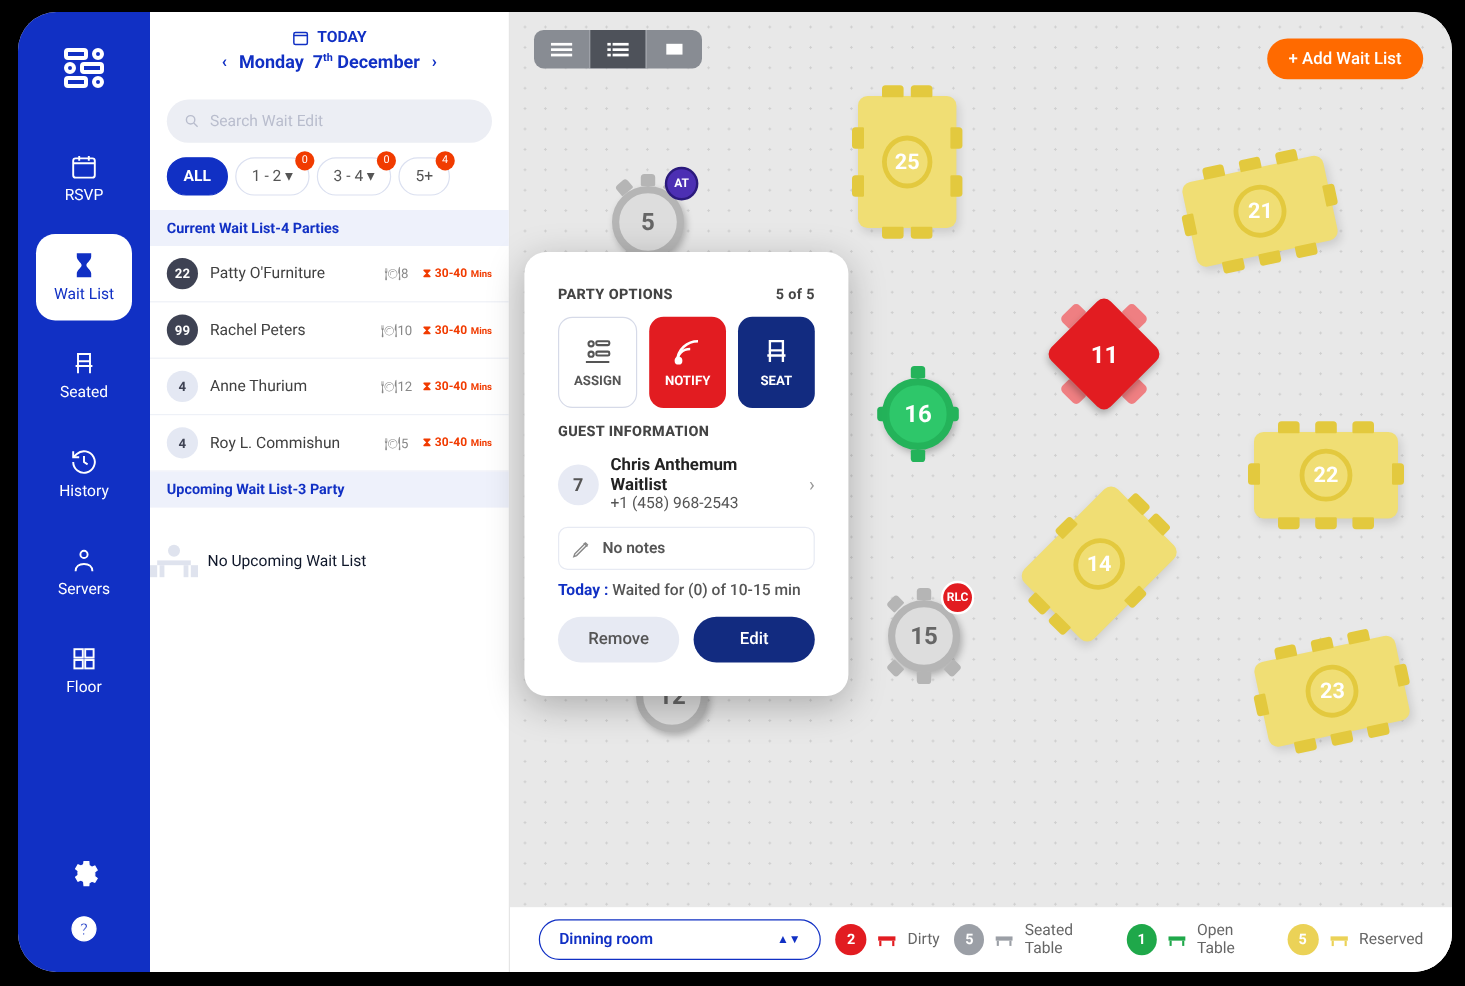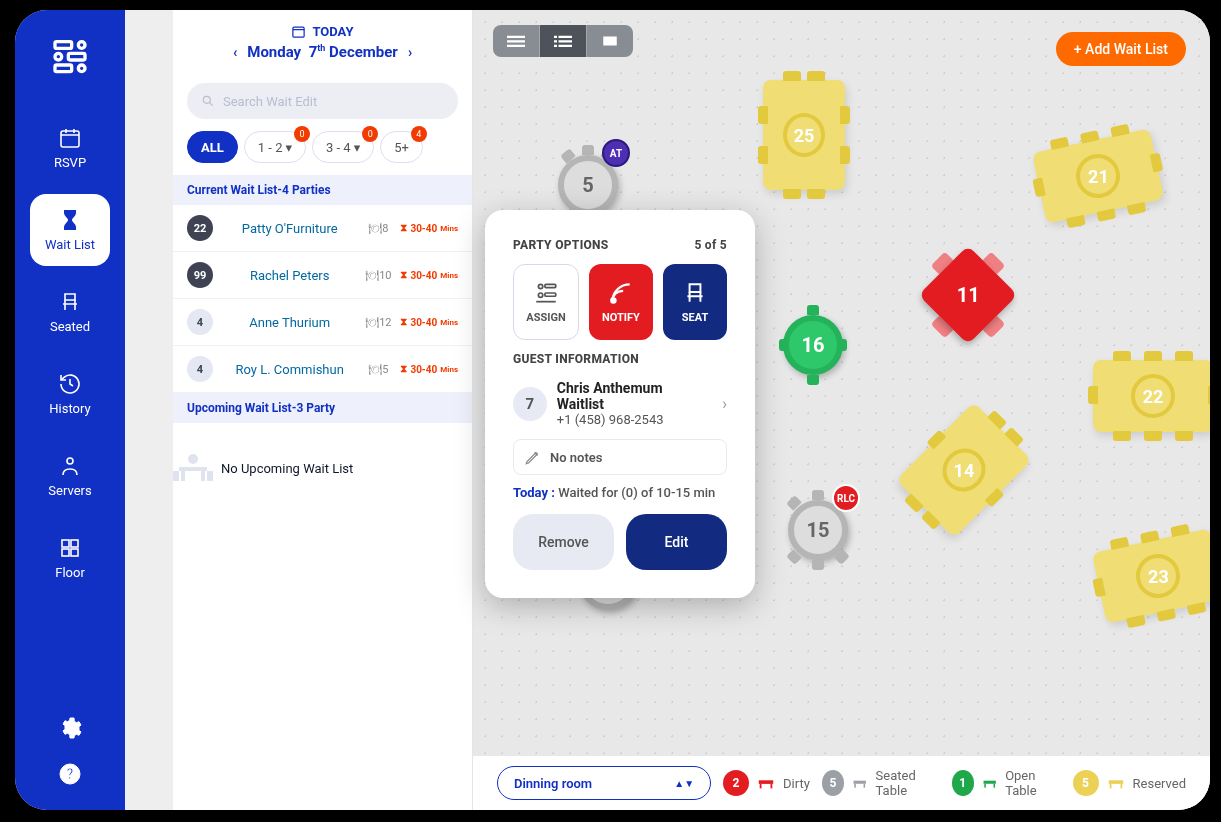--- a/index.html
+++ b/index.html
@@ -8,37 +8,37 @@
   
   .nav { width: 110px; background: #1130c4; display:flex; flex-direction:column; align-items:center; padding: 25px 0 20px; }
   .logo { color:#fff; font-size:30px; margin-bottom:30px;}
   .nav-item { width: 80px; height: 72px; border-radius: 16px; color:#fff; display:flex; flex-direction:column; justify-content:center; align-items:center; font-size:13px; margin-bottom:10px; cursor:pointer; gap:5px;}
   .nav-item svg { width:24px; height:24px; stroke:#fff; fill:none; stroke-width:1.6;}
   .nav-item.active { background:#fff; color:#1130c4; }
   .nav-item.active svg { stroke:#1130c4; fill:#1130c4;}
   .nav-bottom { margin-top:auto; display:flex; flex-direction:column; gap:18px; color:#fff; align-items:center;}
   .nav-bottom svg {width:24px;height:24px; stroke:#fff; fill:#fff;}
   
-  .panel { width: 300px; background:#fff; display:flex; flex-direction:column; border-right:1px solid #e5e5e5;margin-left:48px;}
+  .panel { width: 300px; background:#fff; display:flex; flex-direction:column; border-right:1px solid #e5e5e5;}
   .panel-header{ padding: 14px 14px 10px; }
   .today-row { display:flex; justify-content:center; align-items:center; gap:6px; color:#1130c4; font-weight:700; font-size:13px;}
   .today-row svg{width:15px; height:15px;}
   .date-row { display:flex; justify-content:center; align-items:center; gap:10px; color:#1130c4; font-weight:700; font-size:15px; margin-top:4px;}
   .date-row sup { font-size:9px; vertical-align:super; font-weight:700;}
   .date-row .chev { color:#1130c4; font-size:14px; cursor:pointer; }
   .search { margin:12px 14px 0; background:#eceef4; border-radius: 22px; height:36px; display:flex; align-items:center; padding:0 14px; color:#b9bdcd; gap:8px; font-size:13px;}
   .search svg{width:14px; height:14px;}
   .filter-row{ display:flex; gap:6px; align-items:center; padding: 12px 14px;}
   .chip{ background:#fff; border:1px solid #dbe0f0; border-radius:20px; height:32px; padding:0 13px; font-size:13px; display:flex; align-items:center; gap:3px; position:relative; color:#555; cursor:pointer;}
   .chip.all { background:#1130c4; color:#fff; border-color:#1130c4; font-weight:700;}
   .chip .badge{ position:absolute; top:-6px; right:-5px; width:16px; height:16px; border-radius:9px; background:#f13b00; color:#fff; font-size:9px; display:flex; align-items:center; justify-content:center; }
   .section{ background:#eef1fb; color:#1130c4; font-size:12px; font-weight:700; padding:8px 14px; }
   .row { display:flex; align-items:center; gap:10px; padding: 10px 14px; border-bottom:1px solid #eef1f7; cursor:pointer;}
   .row .seats{ width:26px; height:26px; border-radius:13px; display:flex; align-items:center; justify-content:center; font-size:11px; font-weight:700;}
-  .row .name{ flex:1; font-size:13px; color:#0369a1;text-align:center;}
+  .row .name{ flex:1; font-size:13px; color:#404040;}
   .row .tablemini { width:24px; height:18px; display:flex; align-items:center; justify-content:center; font-size:11px; color:#888;}
   .row .wait{ font-size:10px; color:#f13b00; font-weight:700; display:flex; gap:3px; align-items:center;}
   .seats.dark{ background:#3e4253; color:#fff;}
   .seats.light{ background:#e4e8f3; color:#3e4253;}
   .empty{ text-align:center; color:#0f172a; padding: 30px 0; font-size:13px; display:flex; flex-direction:row; align-items:center; gap:8px;}
   
   .floor { flex:1; position:relative; background:#e8e8e8; background-image:radial-gradient(#cfcfcf 1px, transparent 1px); background-size:17px 17px; background-position:4px 4px;}
   .toolbar{ position:absolute; left:20px; top:15px; background:#888c93; border-radius:8px; display:flex; overflow:hidden;}
   .toolbar .tb{ width:46px; height:32px; display:flex; align-items:center; justify-content:center; cursor:pointer; color:#fff;}
   .toolbar .tb.active{ background:#4e525a;}
@@ -79,21 +79,21 @@
   .act.notify{ background:#e21c21; color:#fff;}
   .act.seat{ background:#122b80; color:#fff;}
   .guest{ display:flex; align-items:center; gap:10px; padding:6px 0 12px; cursor:pointer;}
   .guest .num{ width:34px; height:34px; border-radius:50%; background:#e7eaf4; color:#555; font-size:15px; font-weight:700; display:flex; align-items:center; justify-content:center;}
   .guest .name{ font-size:14px; font-weight:700; color:#222;}
   .guest .phone{ font-size:13px; color:#555;}
   .notes{ border:1px solid #e7eaf3; border-radius:8px; padding:8px 10px; display:flex; gap:8px; align-items:center; font-size:13px; color:#555; font-weight:600;}
   .todayline{ font-size:13px; color:#1130c4; font-weight:700; margin-top:10px;}
   .todayline span{ color:#555; font-weight:500;}
   .btnrow{ display:flex; gap:12px; margin-top:14px;}
-  .btn{ flex:1; border:none; height:56px; border-radius:20px; font-size:14px; font-weight:500; cursor:pointer;}
+  .btn{ flex:1; border:none; height:38px; border-radius:20px; font-size:14px; font-weight:500; cursor:pointer;}
   .btn.remove{ background:#e7eaf3; color:#555;}
   .btn.edit{ background:#122b80; color:#fff;}
   
   .legend{ position:absolute; left:0; right:0; bottom:0; height:54px; background:#fff; display:flex; align-items:center; gap:12px; padding:0 24px; }
   .room-select { border:1.5px solid #1130c4; color:#1130c4; border-radius:20px; height:34px; width:240px; display:flex; align-items:center; justify-content:space-between; padding:0 16px; font-size:13px; font-weight:600; cursor:pointer;}
   .room-select .arrUd{font-size:10px;}
   .legend .pill{ display:flex; align-items:center; gap:8px; color:#666; font-size:13px;}
   .legend .pill .cnt{ width:26px; height:26px; border-radius:50%; color:#fff; font-size:12px; display:flex; align-items:center; justify-content:center; font-weight:700;}
   .pill.dirty .cnt{ background:#e21c21;}
   .pill.seated .cnt{ background:#9b9fa6;}

